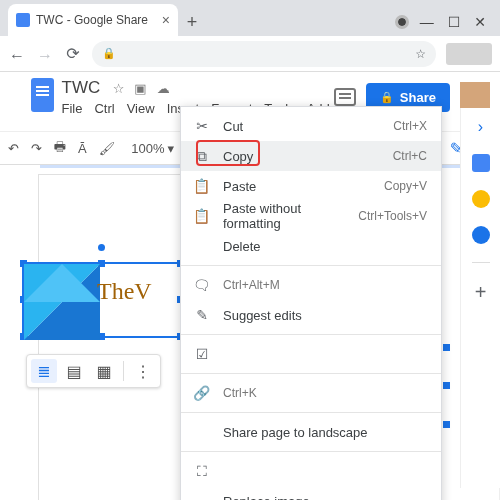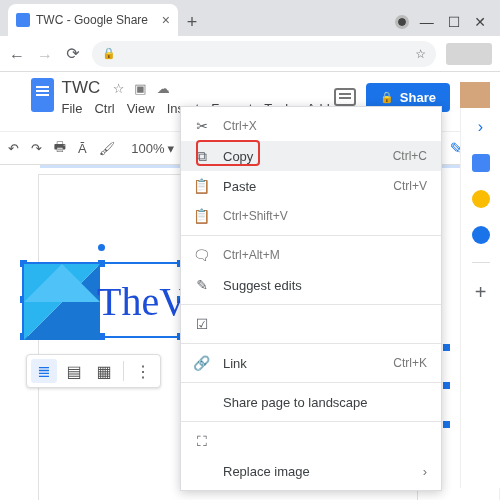--- a/index.html
+++ b/index.html
@@ -48,21 +48,21 @@
   .page-edge { position:absolute; left:38px; top:6px; bottom:0; width:380px; border:1px solid #e0e0e0; border-bottom:none;}
   .sel-img { position:absolute; left:22px; top:94px; width:160px; height:76px; border:2px solid #1a73e8;}
   .sel-img .h { position:absolute; width:7px; height:7px; background:#1a73e8;}
   .h1{left:-4px;top:-4px}.h2{right:-4px;top:-4px}.h3{left:-4px;bottom:-4px}.h4{right:-4px;bottom:-4px}
   .h5{left:calc(50% - 4px);top:-4px}.h6{left:calc(50% - 4px);bottom:-4px}.h7{top:calc(50% - 4px);left:-4px}.h8{top:calc(50% - 4px);right:-4px}
   .sel-img .rot {position:absolute; left:calc(50% - 4px); top:-20px; width:7px;height:7px; background:#1a73e8; border-radius:50%;}
   .logo-tri { position:absolute; left:0; top:0; width:76px; height:76px; }
   .tri-a { position:absolute; left:0; top:0; border-left:38px solid #2ab4f0; border-right:38px solid transparent; border-bottom:38px solid transparent; border-top:38px solid #2ab4f0;}
   .tri-b { position:absolute; left:0; top:0; width:0;height:0; border-left:38px solid transparent; border-right:38px solid #1976d2; border-top:38px solid transparent; border-bottom:38px solid #1976d2;}
   .tri-c { position:absolute; left:0; top:0; width:0;height:0; border-left:38px solid transparent; border-right:38px solid transparent; border-bottom:38px solid #4fc3f7; top:0;}
-  .logo-text { position:absolute; left:73px; top:14px; font-size:40px; color:#1d4ed8; font-family: Georgia, serif;}
+  .logo-text { position:absolute; left:73px; top:14px; font-size:24px; color:#a16207; font-family: Georgia, serif;}
   .floaty { position:absolute; left:26px; top:186px; background:#fff; border:1px solid #ddd; border-radius:4px; box-shadow:0 1px 3px rgba(0,0,0,.15); display:flex; padding:4px; gap:4px;}
   .floaty .fb { width:26px; height:24px; border-radius:3px; display:flex; align-items:center; justify-content:center; color:#555;}
   .floaty .fb.active { background:#e8f0fe; color:#1a73e8;}
   .floaty .sep { width:1px; background:#ddd; margin:2px 2px;}
 
   
   .ctx { position:absolute; left:180px; top:106px; width:262px; background:#fff; border:1px solid #dadce0; box-shadow:0 2px 10px rgba(0,0,0,.2); font-size:13px; color:#3c4043; padding:4px 0;}
   .ctx .row { display:flex; align-items:center; height:30px; padding:0 14px 0 12px; gap:12px;}
   .ctx .row.hi { background:#eef0f1;}
   .ctx .ic { width:18px; text-align:center; color:#5f6368; font-size:14px;}
@@ -201,55 +201,61 @@
   <span class="r-ico r-cal"></span>
   <span class="r-ico r-keep"></span>
   <span class="r-ico r-task"></span>
   <hr style="width:18px;border:none;border-top:1px solid #ddd">
   <span class="r-plus">+</span>
 </div>
 
 <div class="ctx" id="ctx">
     <div class="row">
       <span class="ic">✂</span>
+      <span class="lbl">Cut</span>
       <span class="sc">Ctrl+X</span>
     </div>
     <div class="row hi">
       <span class="ic">⧉</span>
       <span class="lbl">Copy</span>
       <span class="sc">Ctrl+C</span>
     </div>
     <div class="row">
       <span class="ic">📋</span>
       <span class="lbl">Paste</span>
-      <span class="sc">Ctrl+V</span>
+      <span class="sc">Copy+V</span>
     </div>
     <div class="row">
       <span class="ic">📋</span>
-      <span class="sc">Ctrl+Shift+V</span>
+      <span class="lbl">Paste without formatting</span>
+      <span class="sc">Ctrl+Tools+V</span>
+    </div>
+    <div class="row">
+      <span class="ic"></span>
+      <span class="lbl">Delete</span>
+      <span class="sc"></span>
     </div>
     <hr>
     <div class="row">
       <span class="ic">🗨</span>
       <span class="sc">Ctrl+Alt+M</span>
     </div>
     <div class="row">
       <span class="ic">✎</span>
       <span class="lbl">Suggest edits</span>
       <span class="sc"></span>
     </div>
     <hr>
     <div class="row">
       <span class="ic">☑</span>
       <span class="sc"></span>
     </div>
     <hr>
     <div class="row">
       <span class="ic">🔗</span>
-      <span class="lbl">Link</span>
       <span class="sc">Ctrl+K</span>
     </div>
     <hr>
     <div class="row">
       <span class="ic"></span>
       <span class="lbl">Share page to landscape</span>
       <span class="sc"></span>
     </div>
     <hr>
     <div class="row">

